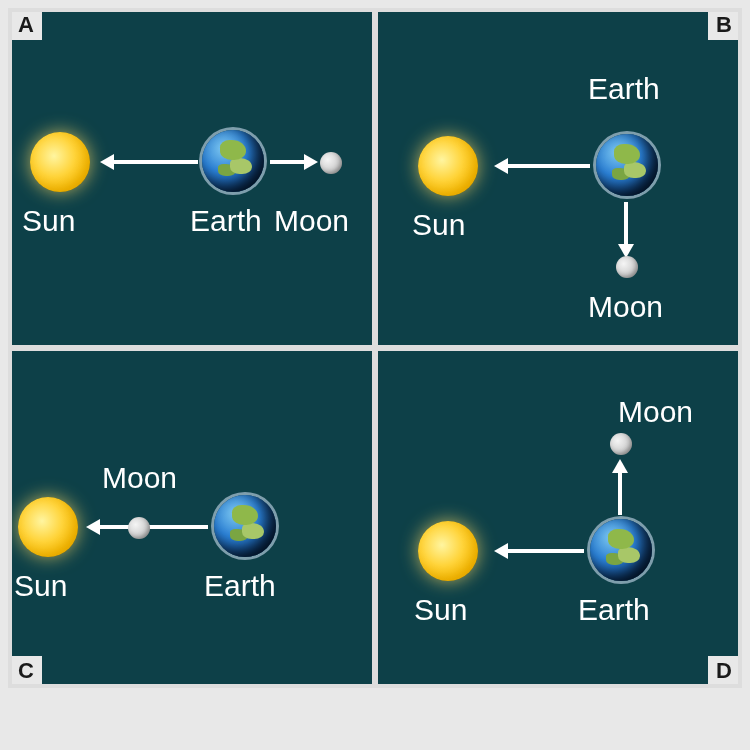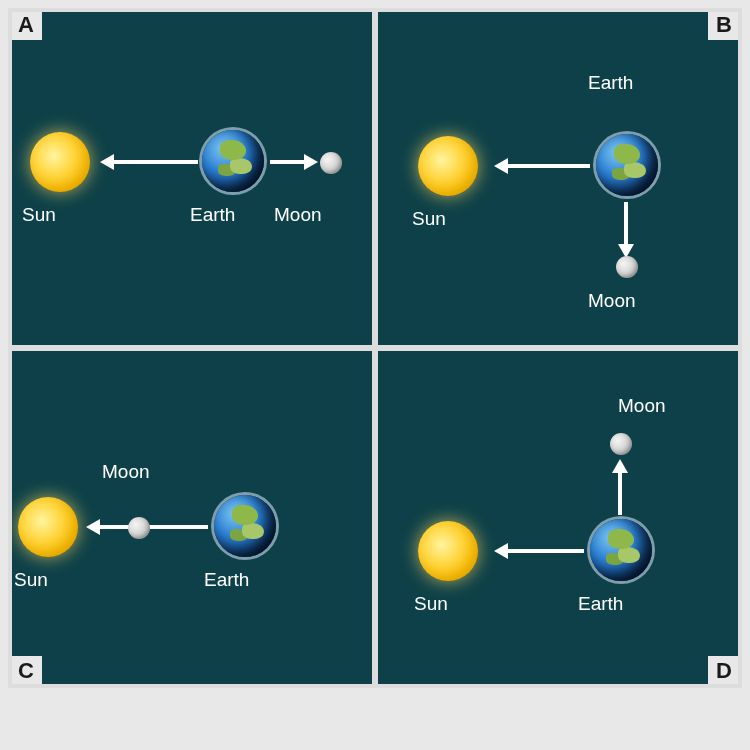--- a/index.html
+++ b/index.html
@@ -34,21 +34,21 @@
       padding: 2px 8px;
     }
     .panel-a .panel-label { top: -2px; left: -2px; }
     .panel-b .panel-label { top: -2px; right: -2px; }
     .panel-c .panel-label { bottom: -2px; left: -2px; }
     .panel-d .panel-label { bottom: -2px; right: -2px; }
 
     .body-label {
       position: absolute;
       color: #fff;
-      font-size: 19px;
+      font-size: 30px;
       font-weight: 400;
     }
 
     .sun {
       position: absolute;
       width: 60px;
       height: 60px;
       border-radius: 50%;
       background: radial-gradient(circle at 40% 40%, #fff5a0, #ffd43b 40%, #f5b800 70%, #e0a000);
       box-shadow: 0 0 18px rgba(255, 220, 100, 0.7), inset -4px -4px 10px rgba(200,140,0,0.3);

